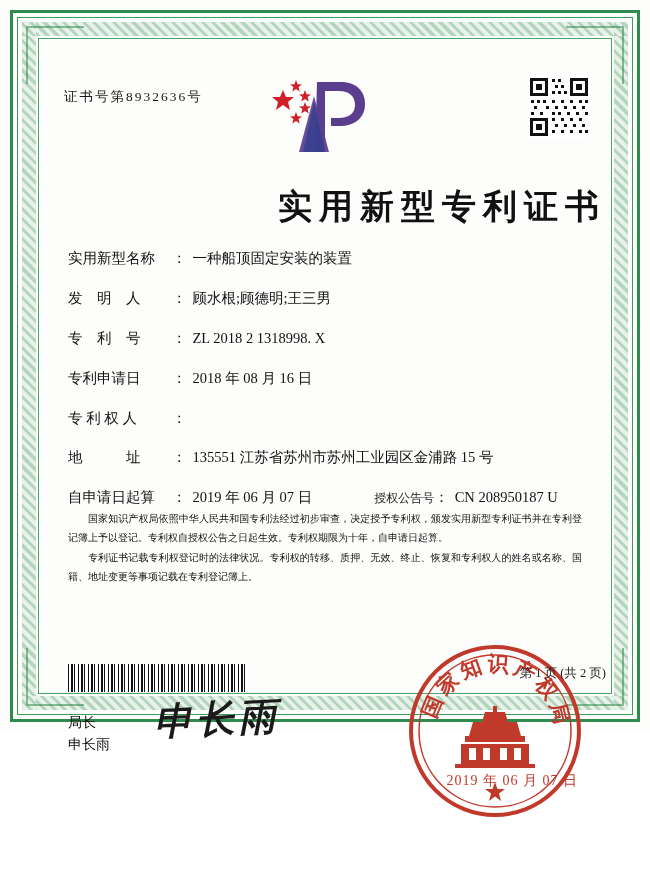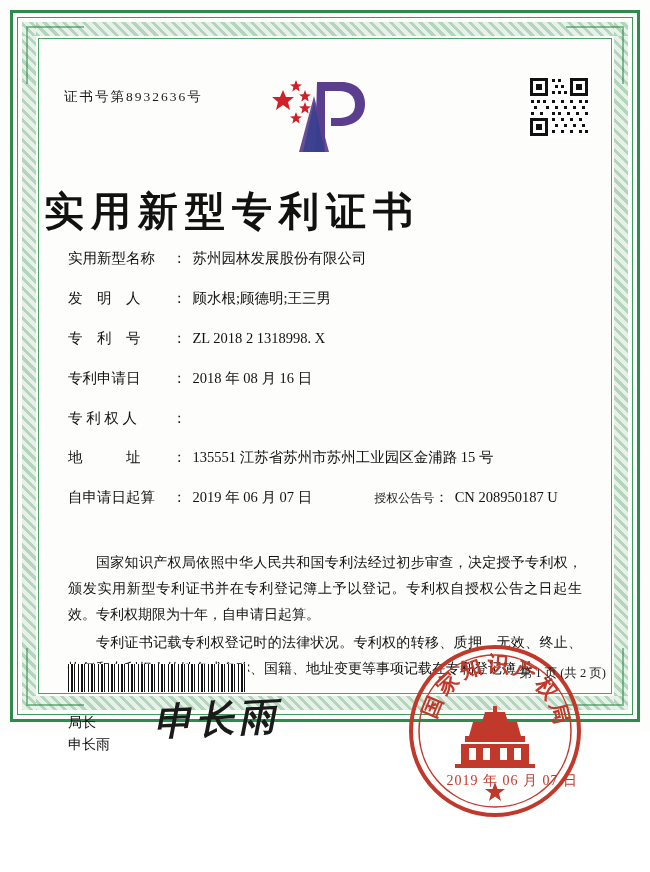--- a/index.html
+++ b/index.html
@@ -114,22 +114,22 @@
     top: 32px;
     width: 62px;
     height: 62px;
   }
 
   
   .cert-title {
     position: absolute;
     left: 0; right: 0;
     top: 140px;
-    text-align: left;
-    font-size: 40px;
+    text-align: right;
+    font-size: 34px;
     font-weight: bold;
     letter-spacing: 7px;
     color: #111;
     font-family: "Liberation Serif", "DejaVu Serif", serif;
   }
 
   
   .fields {
     position: absolute;
     left: 24px;
@@ -168,25 +168,24 @@
     margin-left: 62px;
     font-size: 12px;
   }
 
   
   .paragraphs {
     position: absolute;
     left: 24px;
     right: 24px;
     top: 466px;
-    font-size: 14px;
+    font-size: 10px;
     line-height: 1.85;
     text-align: justify;
     color: #111;
-    margin-top: 40px;
   }
   .paragraphs p {
     margin: 0 0 2px 0;
     text-indent: 2em;
   }
 
   
   .barcode {
     position: absolute;
     left: 24px;
@@ -350,21 +349,21 @@
       </svg>
     </div>
 
     <div class="cert-title">实用新型专利证书</div>
 
     <div class="fields">
 
       <div class="field-row">
         <div class="field-label tight">实用新型名称</div>
         <div class="field-colon">：</div>
-        <div class="field-value">苏州园林发展股份有限公司</div>
+        <div class="field-value">一种船顶固定安装的装置</div>
       </div>
 
       <div class="field-row">
         <div class="field-label tight">发　明　人</div>
         <div class="field-colon">：</div>
         <div class="field-value">顾水根;顾德明;王三男</div>
       </div>
 
       <div class="field-row">
         <div class="field-label tight">专　利　号</div>

